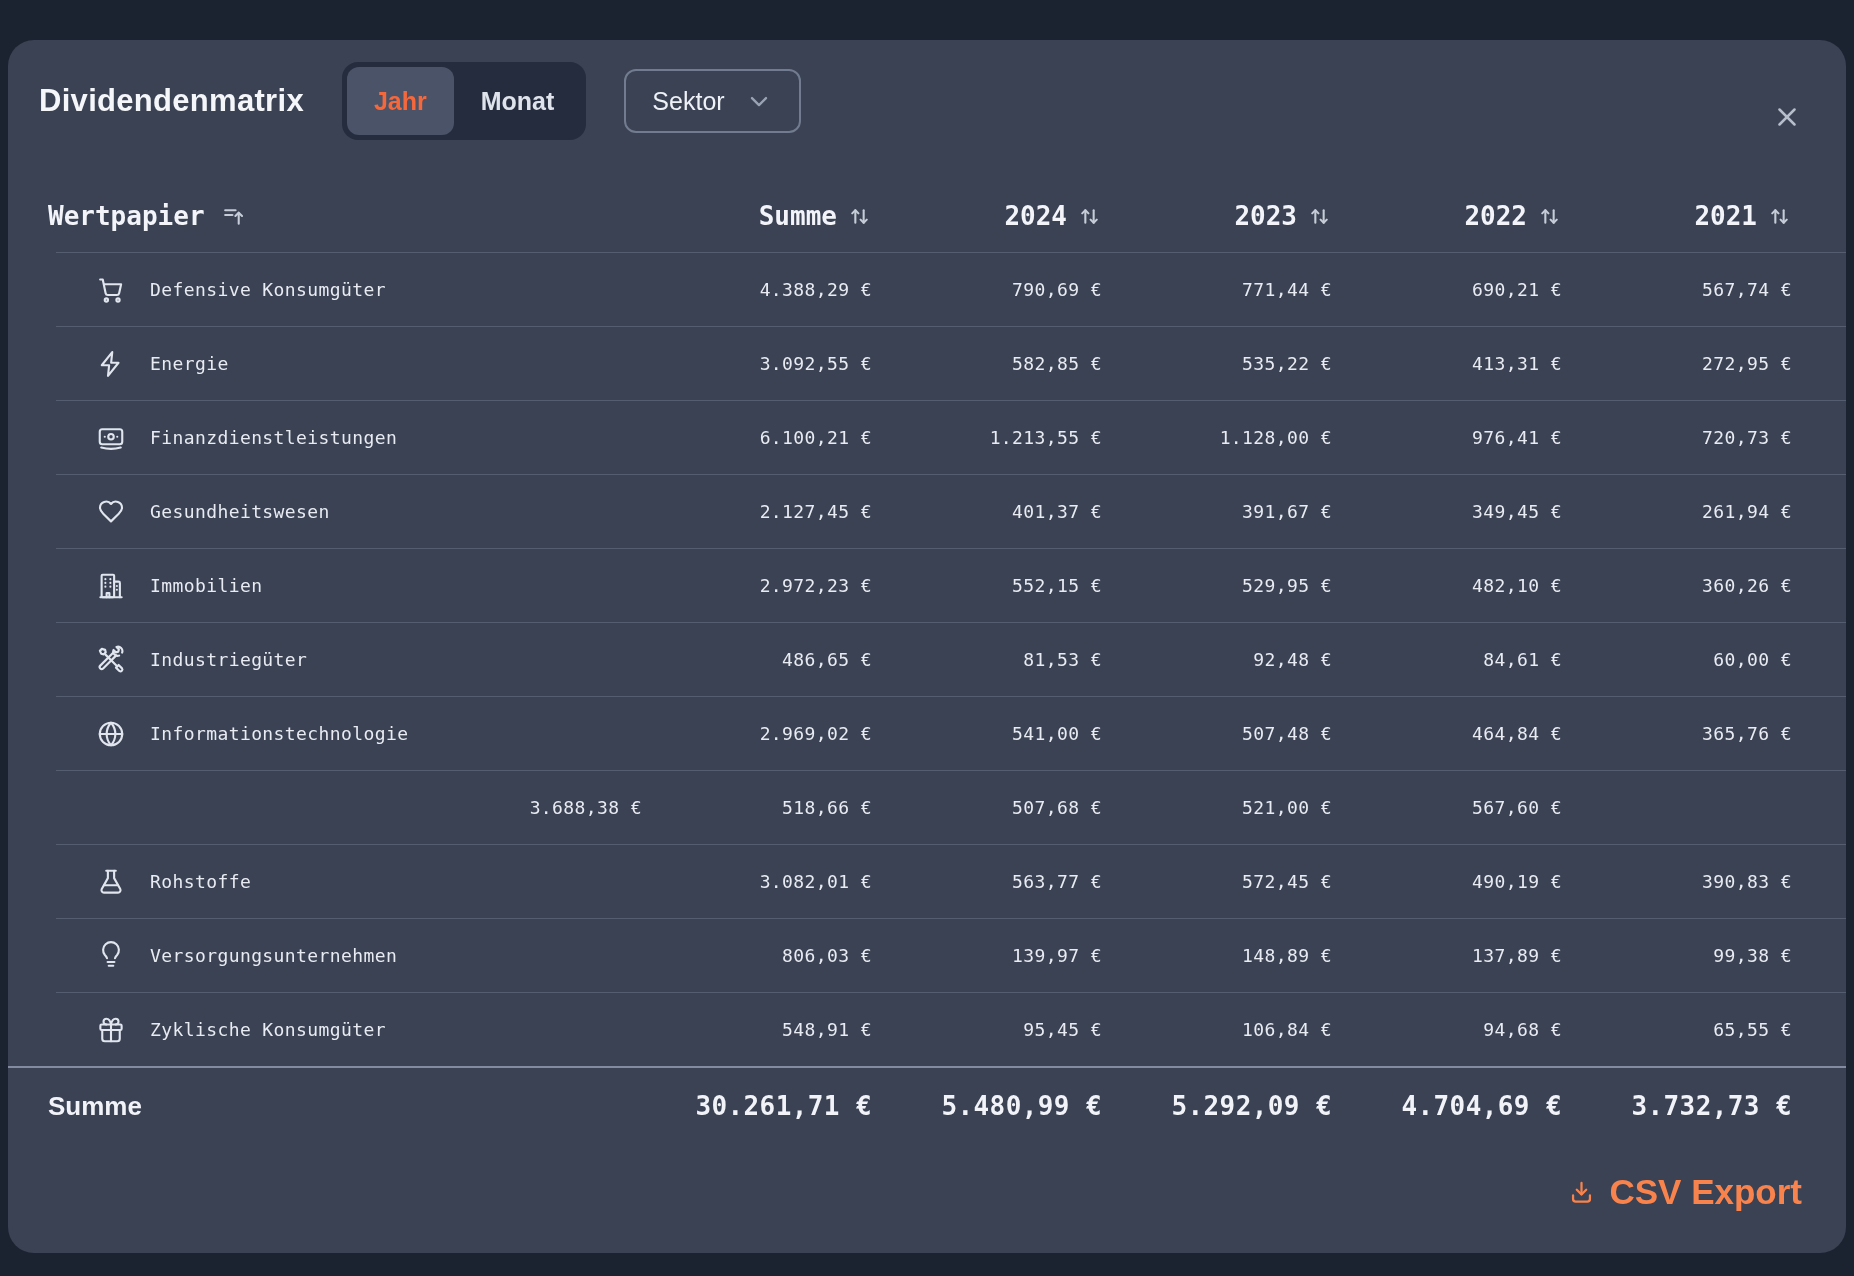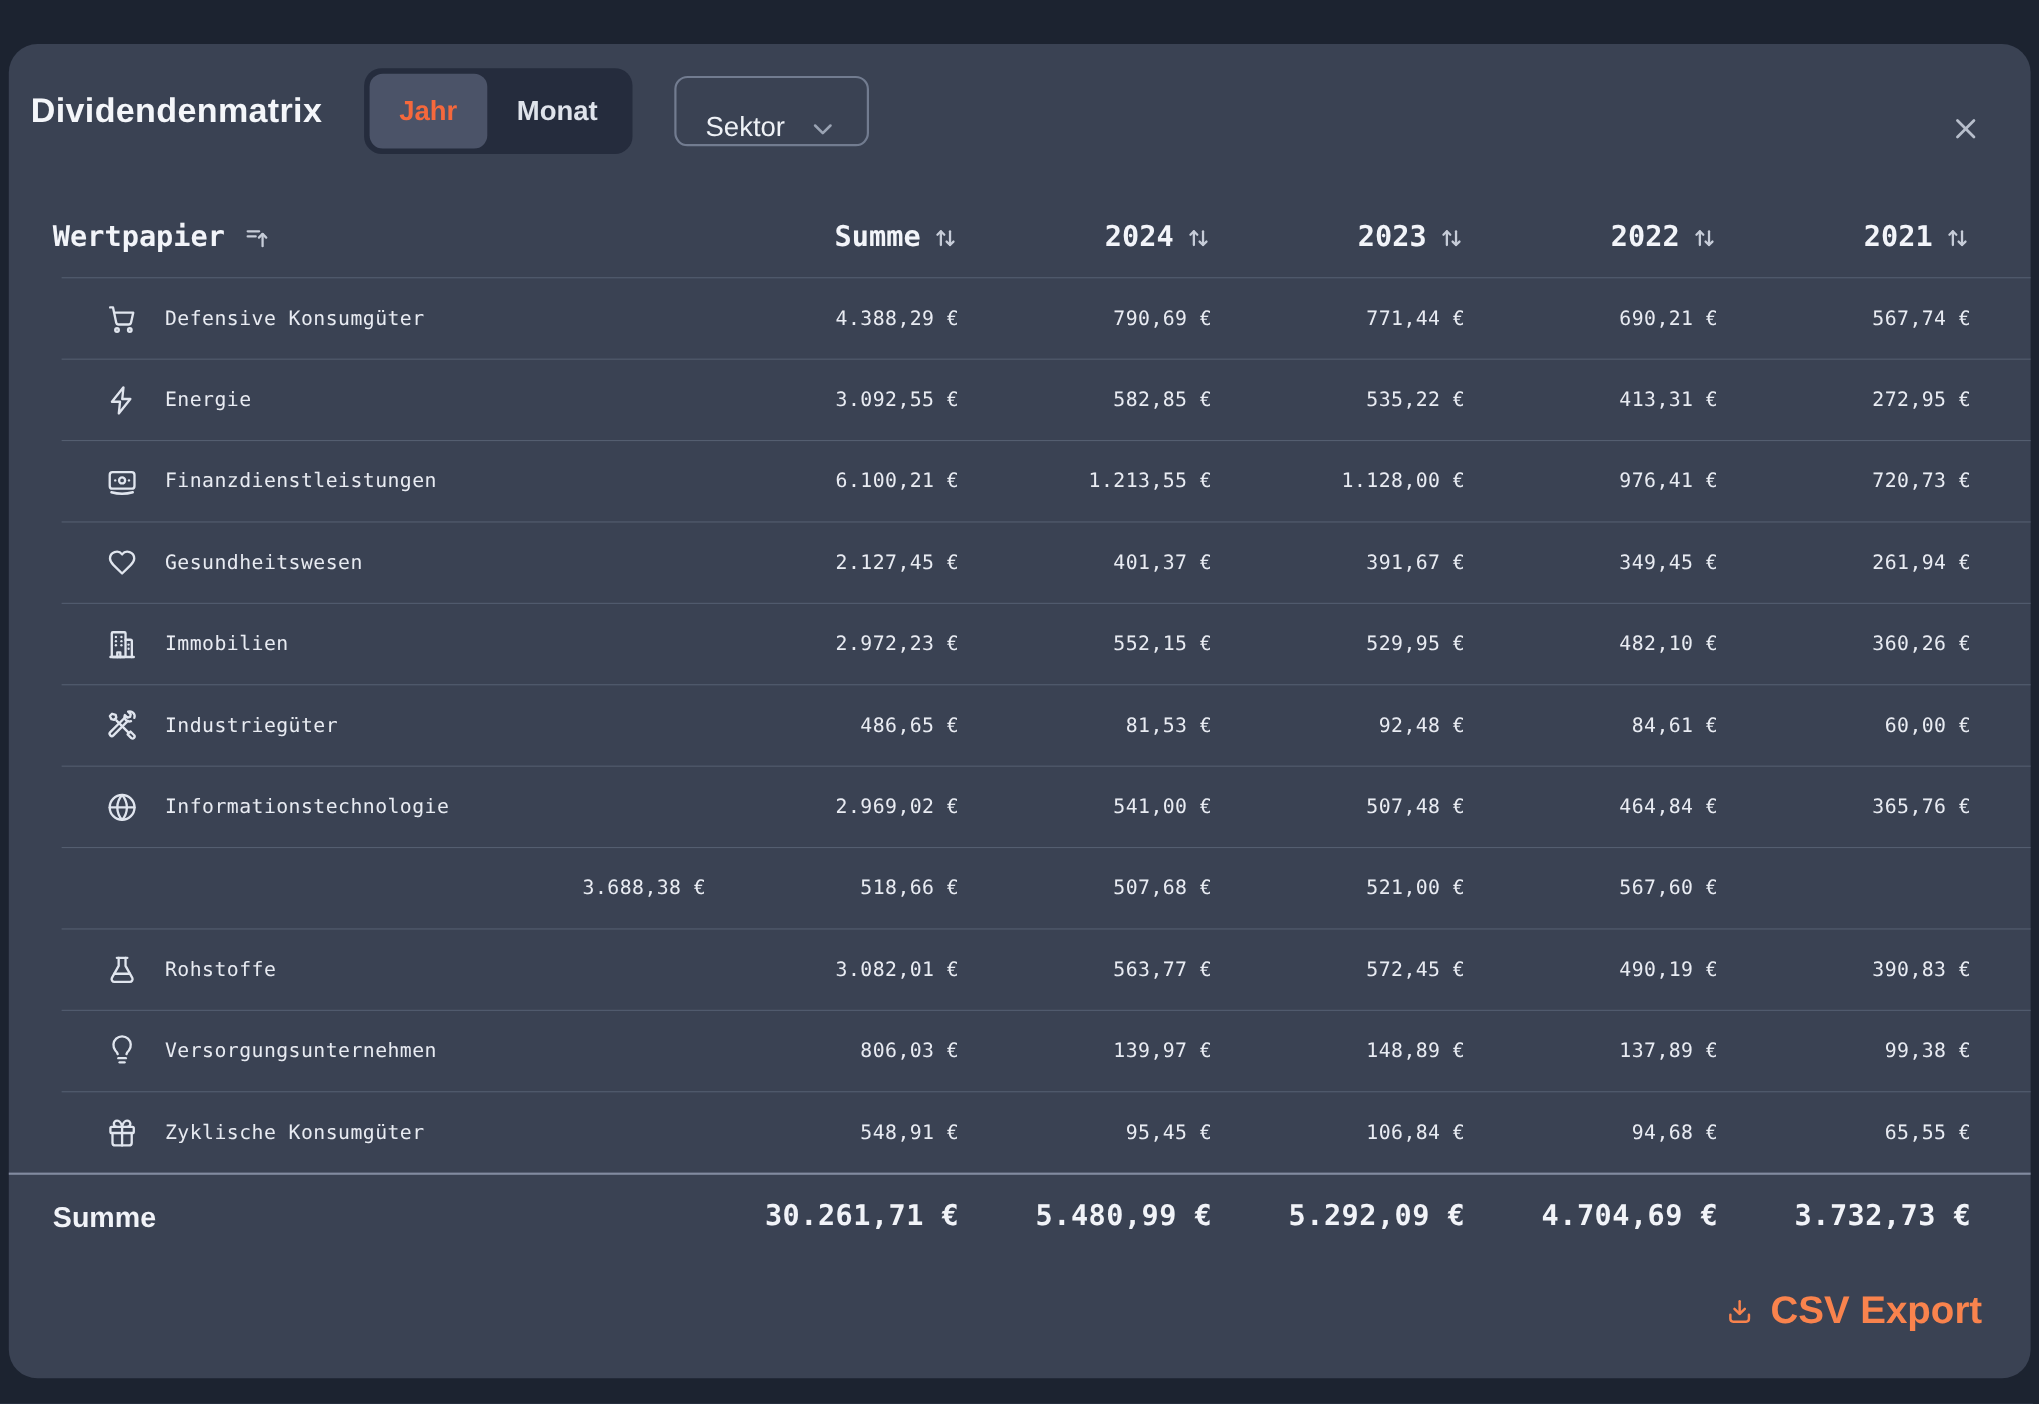--- a/index.html
+++ b/index.html
@@ -8,30 +8,30 @@
     background: var(--page-background, #1c2330);
     font-family: "Liberation Sans", sans-serif;
     position: relative;
   }
   .modal {
     position:absolute; left:8px; top:40px; width:1838px; height:1213px;
     background: var(--modal-background, #3a4253);
     border-radius:26px;
   }
   
-  .modal-header { display:flex; align-items:center; gap:38px; padding:28px 44px 0 20px; height:94px; }
+  .modal-header { display:flex; align-items:center; gap:38px; padding:28px 44px 0 31px; height:94px; }
   .title { font-size:31px; font-weight:700; color:#f4f6fa; letter-spacing:.3px; }
   .toggle { display:flex; background:#252c3d; border-radius:16px; padding:5px; }
   .seg {
     border:0; background:transparent; color:#dfe3eb; font-family:inherit;
     font-size:25px; font-weight:600; padding:0 27px; height:68px; border-radius:12px; cursor:pointer;
   }
   .seg.active { background:#4b5368; color:var(--accent-active-tab, #f5683c); }
   .select-btn {
-    display:flex; align-items:flex-end; gap:20px; height:64px; padding:0 26px;
+    display:flex; align-items:center; gap:20px; height:64px; padding:0 26px;
     border:2px solid #727c90; border-radius:12px; background:transparent;
     color:#eef1f6; font-family:inherit; font-size:25px; font-weight:500; cursor:pointer;
   }
   .chev { width:28px; height:28px; color:#9aa3b3; display:inline-flex; }
   .close-btn {
     position:absolute; top:60px; right:42px; width:34px; height:34px;
     background:none; border:0; color:#b7becb; cursor:pointer; padding:2px;
   }
   
   .table { margin-top:46px; }

